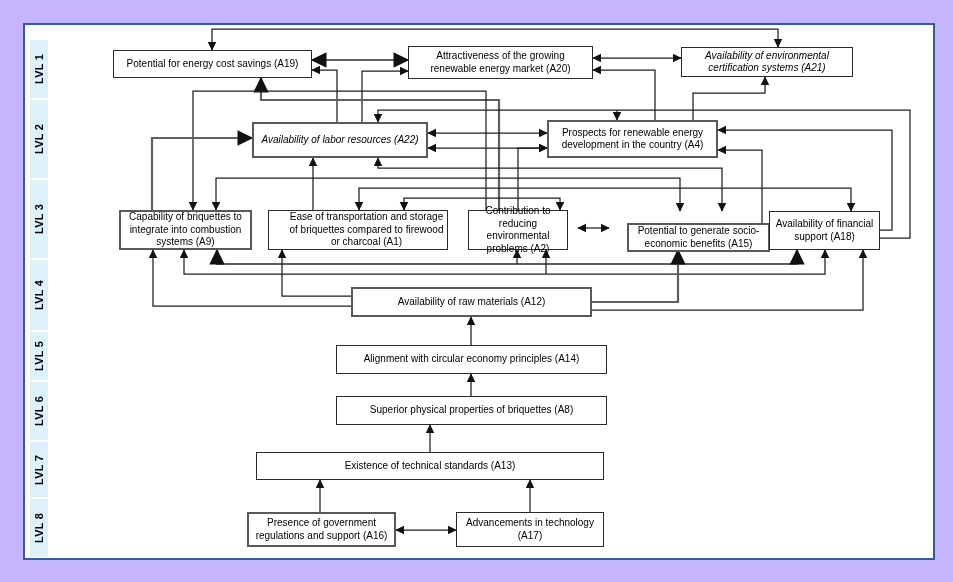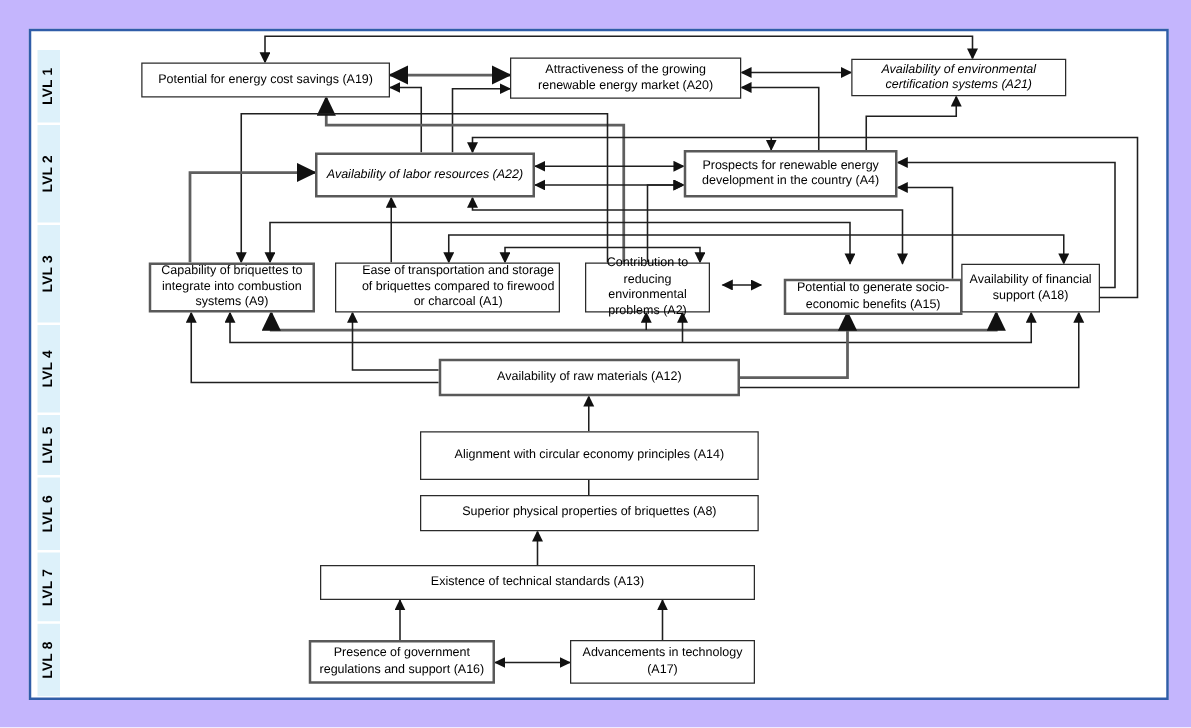--- a/index.html
+++ b/index.html
@@ -133,21 +133,21 @@
       </div>
       <div class="node thick" style="left: 627px; top: 211px; width: 143px; height: 29px; margin-top: 12px;">
         <span>Potential to generate socio-economic benefits (A15)</span>
       </div>
       <div class="node normal" style="left: 769px; top: 211px; width: 111px; height: 39px;">
         <span>Availability of financial support (A18)</span>
       </div>
       <div class="node thick" style="left: 351px; top: 287px; width: 241px; height: 30px;">
         <span>Availability of raw materials (A12)</span>
       </div>
-      <div class="node normal" style="left: 336px; top: 345px; width: 271px; height: 39px;">
+      <div class="node normal" style="left: 336px; top: 345px; width: 271px; height: 29px;">
         <span>Alignment with circular economy principles (A14)</span>
       </div>
       <div class="node normal" style="left: 336px; top: 396px; width: 271px; height: 29px;">
         <span>Superior physical properties of briquettes (A8)</span>
       </div>
       <div class="node normal" style="left: 256px; top: 452px; width: 348px; height: 28px;">
         <span>Existence of technical standards (A13)</span>
       </div>
       <div class="node thick" style="left: 247px; top: 512px; width: 149px; height: 35px;">
         <span>Presence of government regulations and support (A16)</span>

